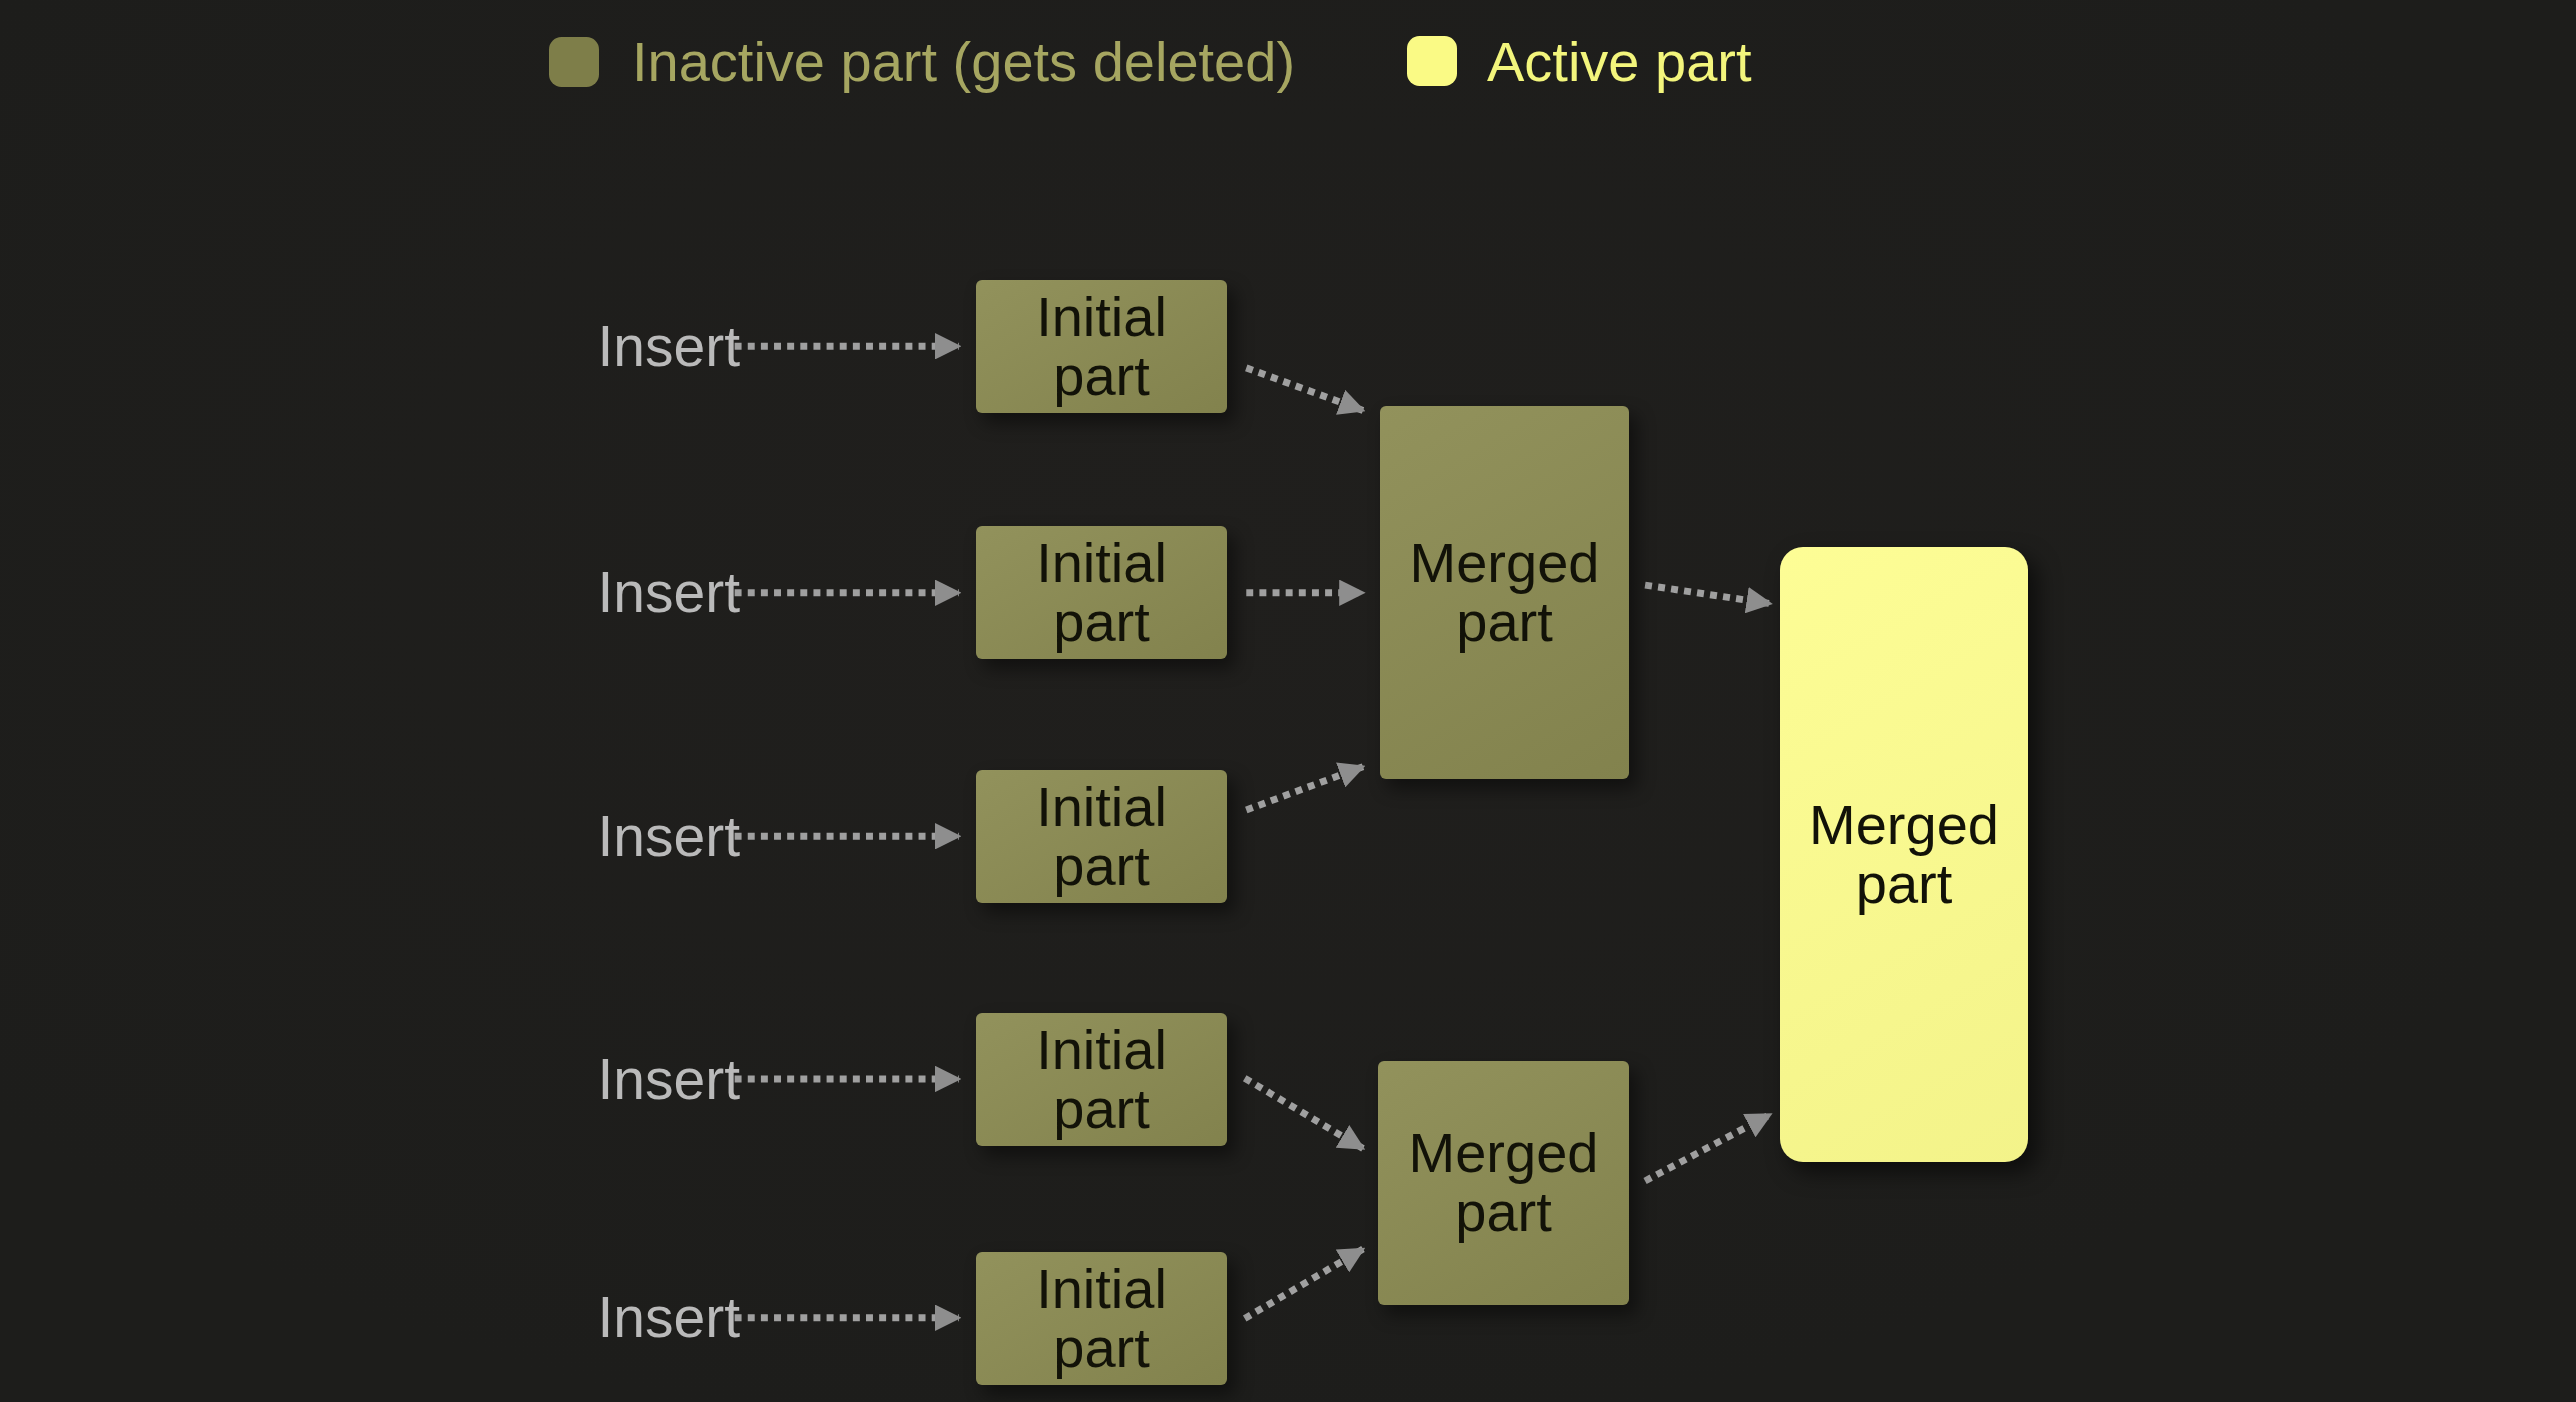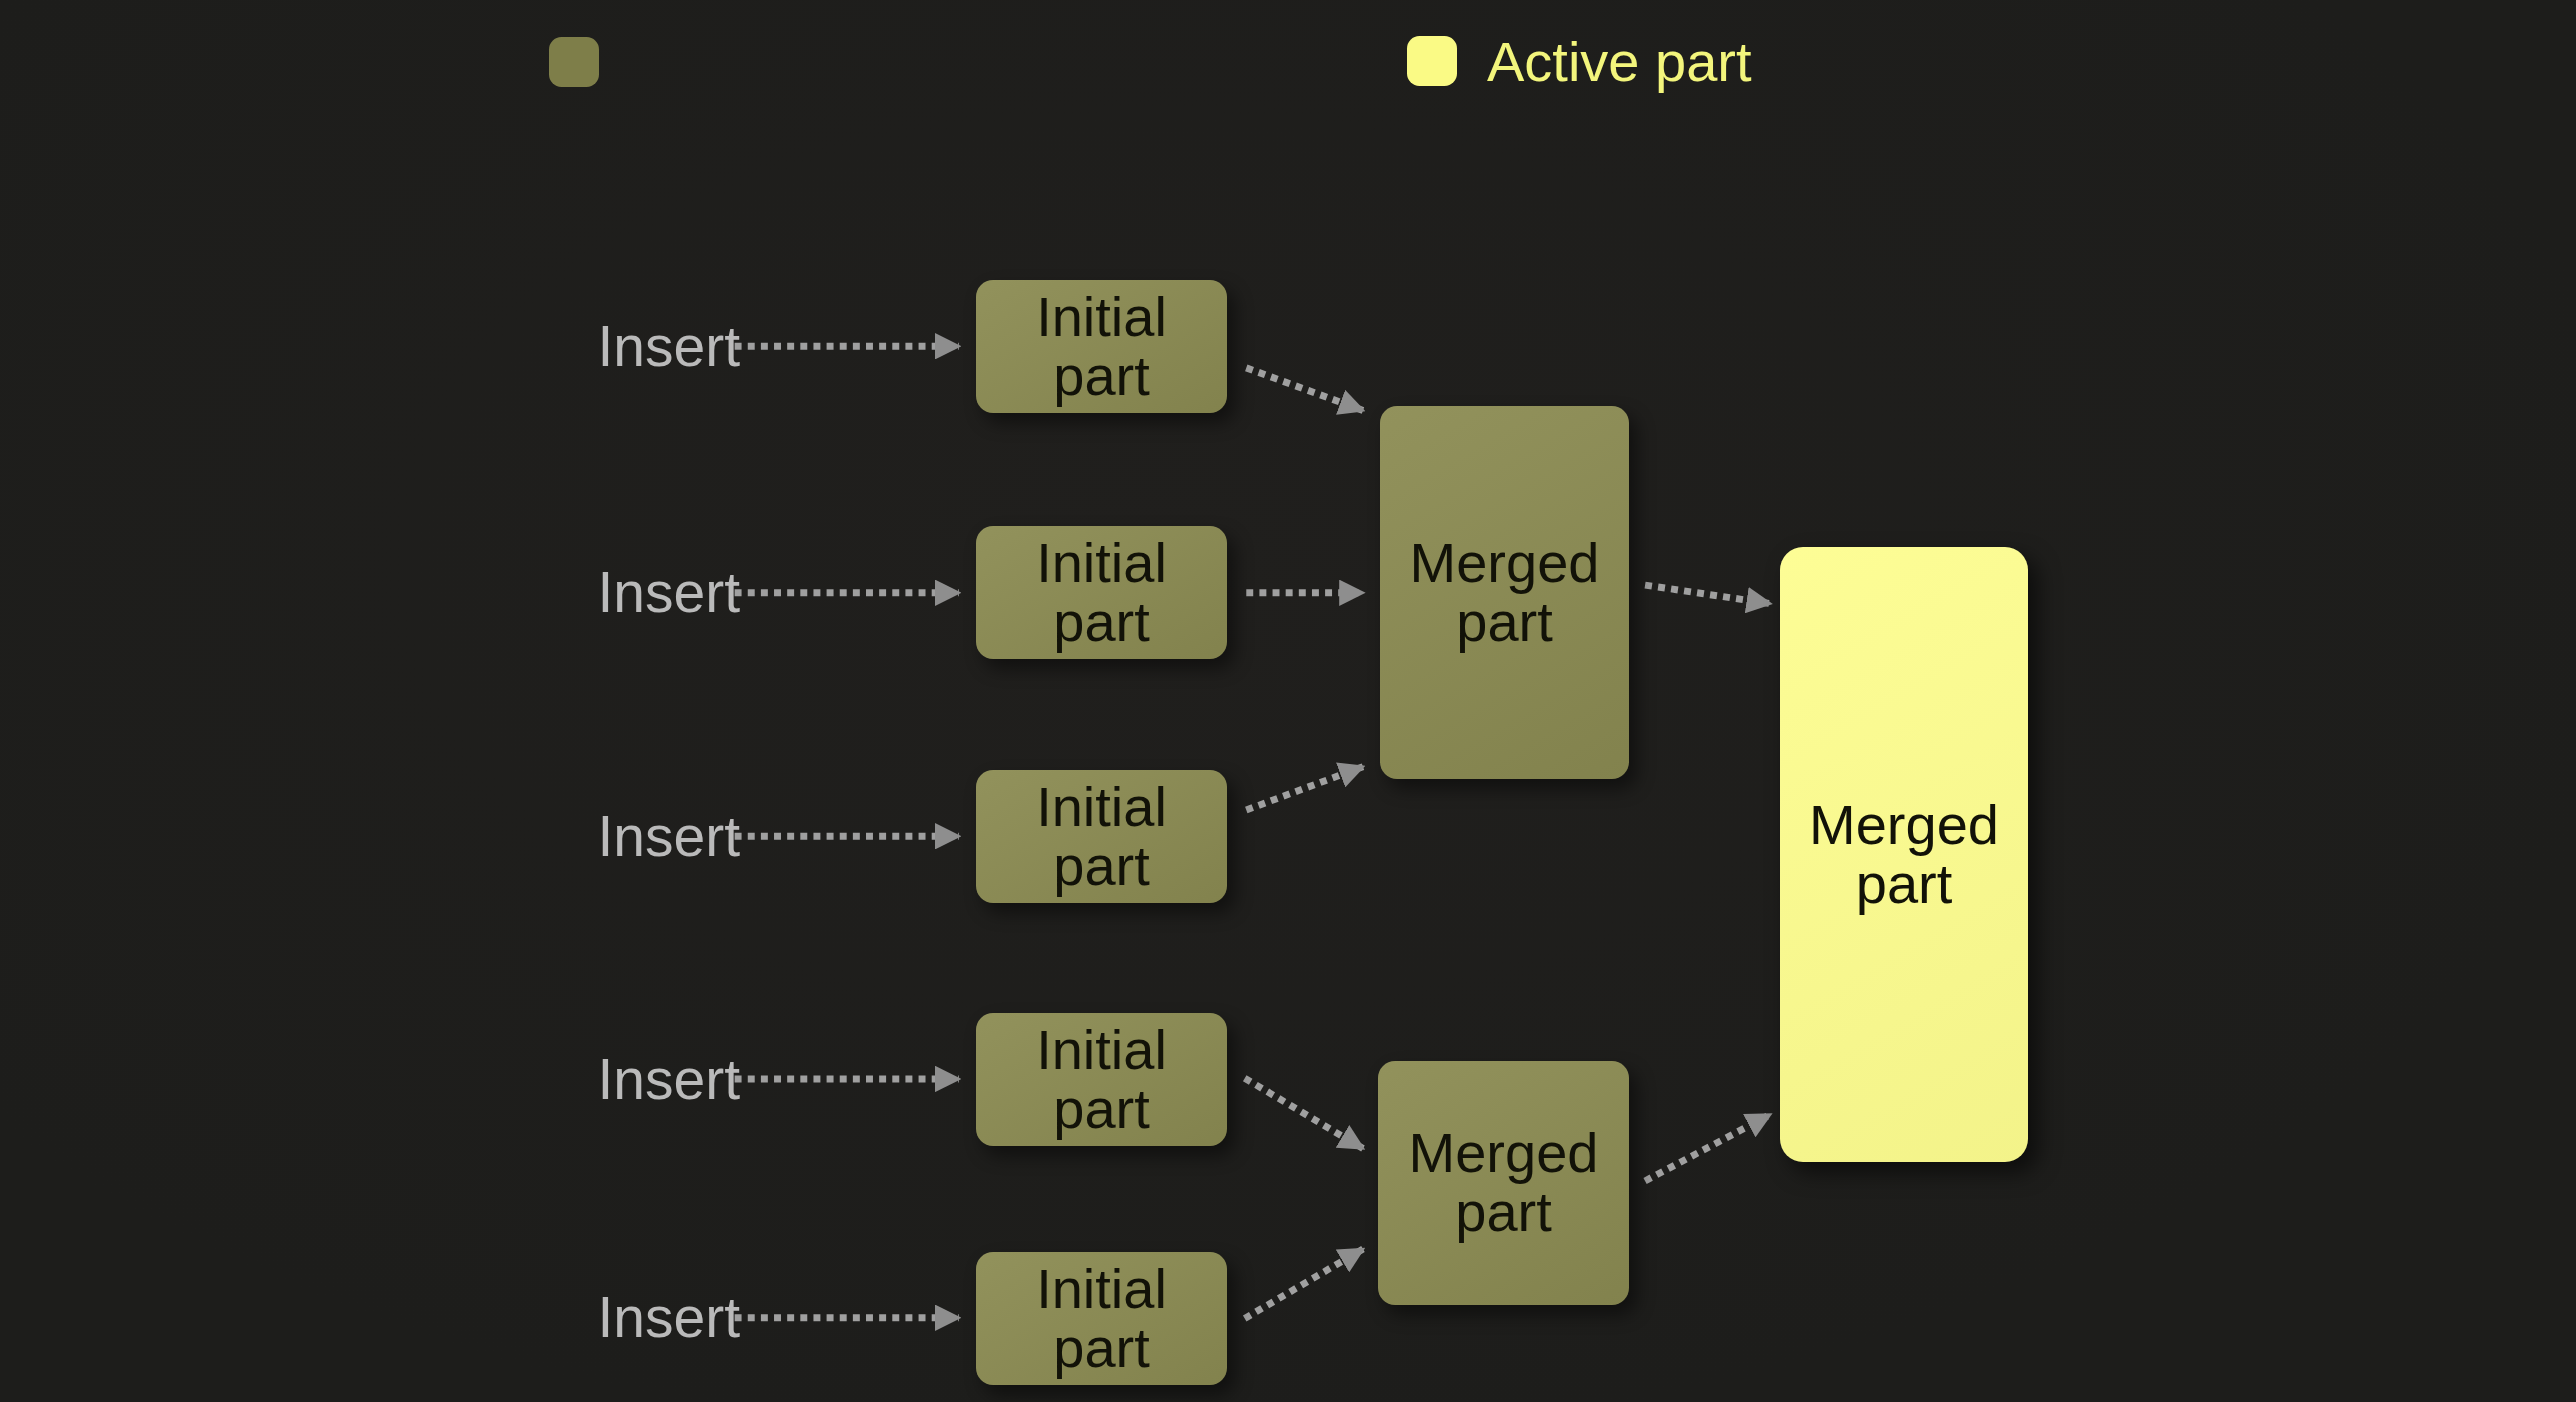--- a/index.html
+++ b/index.html
@@ -31,21 +31,21 @@
 
   
   .node{
     position:absolute;display:flex;align-items:center;justify-content:center;
     text-align:center;font-size:56px;line-height:1.05;color:var(--node-text);
     box-shadow:7.7px 9.3px 18.6px rgba(0,0,0,0.45);
     padding:0 9.3px;box-sizing:border-box;
   }
   .node.inactive{
     background:linear-gradient(150deg, rgba(255,255,255,0.05), rgba(0,0,0,0.07)), var(--inactive-fill);
-    border-radius:17px;
+    border-radius:6px;
   }
   .node.active{
     background:linear-gradient(150deg, rgba(255,255,255,0.06), rgba(0,0,0,0.04)), var(--active-fill);
     border-radius:23px;
     box-shadow:9.3px 10.8px 21.6px rgba(0,0,0,0.55);
   }
   .initial-0{left:976px;top:280px;width:251px;height:133px;}
   .initial-1{left:976px;top:526px;width:251px;height:133px;}
   .initial-2{left:976px;top:770px;width:251px;height:133px;}
   .initial-3{left:976px;top:1013px;width:251px;height:133px;}
@@ -61,20 +61,21 @@
     marker-end:url(#arrowhead);
   }
   #arrowhead path{fill:var(--arrow-head);}
 </style>
 </head>
 <body>
 
 <div class="canvas" style="--background: #1d1d1b; --inactive-fill: #8c8c53; --active-fill: #fdfd8f; --swatch-inactive: #7e7e49; --swatch-active: #fafa85; --legend-inactive-text: #a6a661; --legend-active-text: #f3f57c; --insert-text: #bababa; --arrow: #a0a0a0; --arrow-head: #8e8e8e; --node-text: #121208; background: radial-gradient(at 45% 40%, rgb(32, 31, 29) 0%, rgb(29, 29, 27) 75%);">
 
   <div class="legend-swatch inactive"></div>
+  <div class="legend-label inactive">Inactive part (gets deleted)</div>
   <div class="legend-swatch active"></div>
   <div class="legend-label active">Active part</div>
 
   <svg class="arrows" viewBox="0 0 3332 1814">
     <defs>
       <marker id="arrowhead" viewBox="0 0 10 10" refX="9" refY="5" markerWidth="3.8" markerHeight="3.8" orient="auto">
         <path d="M0,0 L10,5 L0,10 Z"></path>
       </marker>
     </defs>
     <line x1="950" y1="448" x2="1240" y2="448"></line>

